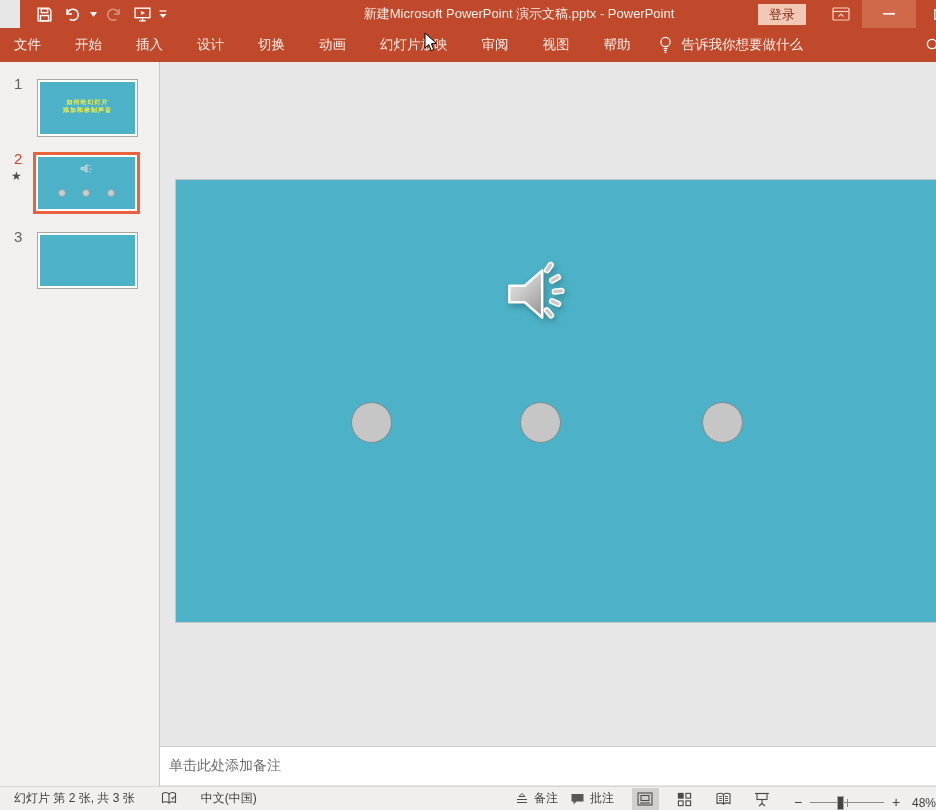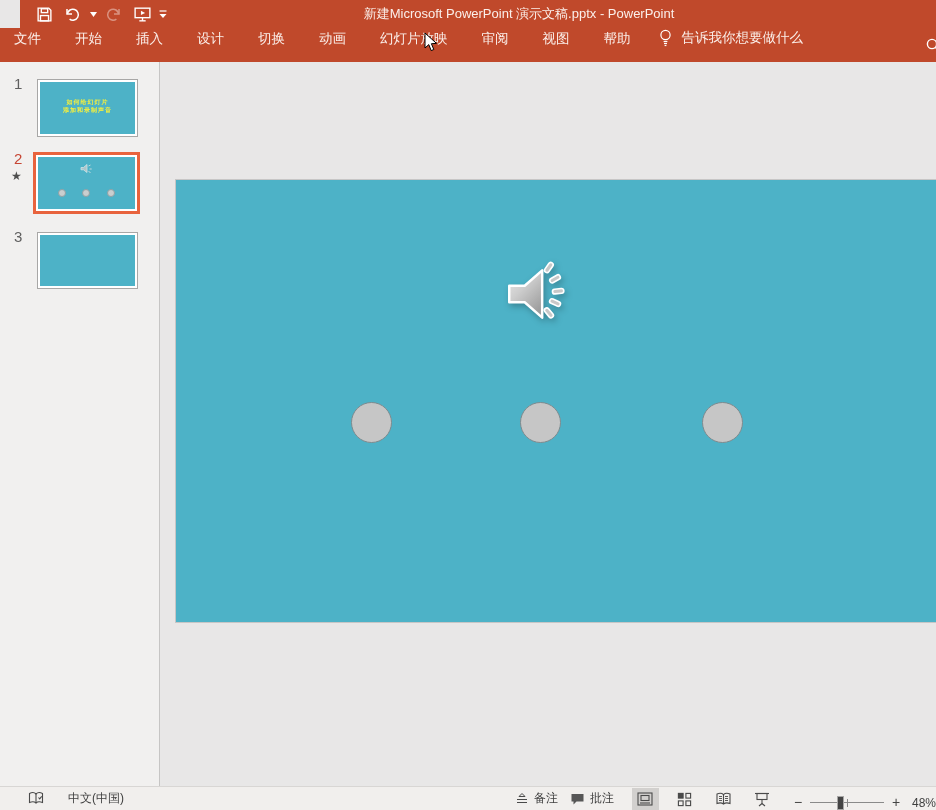--- a/index.html
+++ b/index.html
@@ -29,21 +29,21 @@
     font-family:inherit; font-size:13px; line-height:1;
     padding:4px 11px; margin-right:24px;
   }
   .ribbon-display-btn { width:22px; height:22px; margin-right:10px; display:flex; align-items:center; justify-content:center; }
   .win-btn { height:28px; display:flex; align-items:center; justify-content:center; }
   .win-btn.min { width:54px; background:#D0694A; }
   .win-btn.max { width:46px; margin-right:-26px; }
 
   
   .tabrow {
-    height:34px; background:#C0492B; display:flex; align-items:flex-start;
+    height:34px; background:#C0492B; display:flex; align-items:center;
     color:#FBEFEA; font-size:13.5px; position:relative;
   }
   .tab { margin:0 10px; padding:2px 7px; white-space:nowrap; cursor:default; }
   .tab.first { margin-left:7px; }
   .tellme { display:flex; align-items:center; gap:9px; margin-left:10px; white-space:nowrap; }
   .search-btn { position:absolute; right:-7px; top:9px; width:18px; height:18px; }
   .cursor { position:absolute; left:424px; top:4px; pointer-events:none; }
 
   
   .content { display:flex; height:724px; }
@@ -149,20 +149,40 @@
     <div class="qcaret">
       <svg width="8" height="9" viewBox="0 0 8 9">
           <path d="M0.5 1 h7" stroke="#fff" stroke-width="1.2"></path>
           <path d="M0.5 4 L7.5 4 L4 8 Z" fill="#fff"></path>
         </svg>
     </div>
   </div>
 
   <div class="win-title">新建Microsoft PowerPoint 演示文稿.pptx  -  PowerPoint</div>
 
+  <div class="tb-right">
+    <button class="signin-btn">登录</button>
+    <div class="ribbon-display-btn">
+      <svg width="18" height="14" viewBox="0 0 18 14" fill="none" stroke="#F4D4C8" stroke-width="1.2">
+        <rect x="1" y="1" width="16" height="12" rx="1"></rect>
+          <path d="M1 4.5 h16"></path>
+          <path d="M6.5 9.5 L9 7 L11.5 9.5"></path>
+        </svg>
+    </div>
+    <div class="win-btn min">
+      <svg width="12" height="2" viewBox="0 0 12 2">
+          <rect width="12" height="1.6" fill="#fff"></rect>
+        </svg>
+    </div>
+    <div class="win-btn max">
+      <svg width="11" height="11" viewBox="0 0 11 11">
+          <rect x="0.8" y="0.8" width="9.4" height="9.4" fill="none" stroke="#fff" stroke-width="1.3"></rect>
+        </svg>
+    </div>
+  </div>
 </div>
 
 <div class="tabrow">
   <span class="tab first">文件</span>
   <span class="tab">开始</span>
   <span class="tab">插入</span>
   <span class="tab">设计</span>
   <span class="tab">切换</span>
   <span class="tab">动画</span>
   <span class="tab">幻灯片放映</span>
@@ -245,25 +265,29 @@
             <rect x="47" y="29" width="11" height="4.6" rx="2.3" transform="rotate(-6 52.5 31.3)"></rect>
             <rect x="44" y="40" width="11" height="4.6" rx="2.3" transform="rotate(24 49.5 42.3)"></rect>
             <rect x="38" y="50" width="11" height="4.6" rx="2.3" transform="rotate(50 43.5 52.3)"></rect>
           </g>
         </svg>
         <div class="slide-circle" style="left:175px;"></div>
         <div class="slide-circle" style="left:344px;"></div>
         <div class="slide-circle" style="left:526px;"></div>
       </div>
     </div>
+    <div class="notes-pane">
+      <span>单击此处添加备注</span>
+    </div>
   </div>
 </div>
 
 <div class="statusbar">
   <div class="sb-left">
+    <span class="sb-item">幻灯片 第 2 张, 共 3 张</span>
     <span class="sb-item" style="margin-left:14px;">
       <svg width="16" height="15" viewBox="0 0 16 15" fill="none" stroke="#4A4A4A" stroke-width="1.1">
         <path d="M1.5 2.5 C4 1.2 6.5 1.4 8 3 C9.5 1.4 12 1.2 14.5 2.5 V11.5 C12 10.4 9.5 10.6 8 12 C6.5 10.6 4 10.4 1.5 11.5 Z"></path>
         <path d="M8 3 V12"></path>
           <path d="M10.5 6.5 l1.2 1.4 l2 -2.6"></path>
         </svg>
     </span>
     <span class="sb-item" style="margin-left:12px;">中文(中国)</span>
   </div>
 

